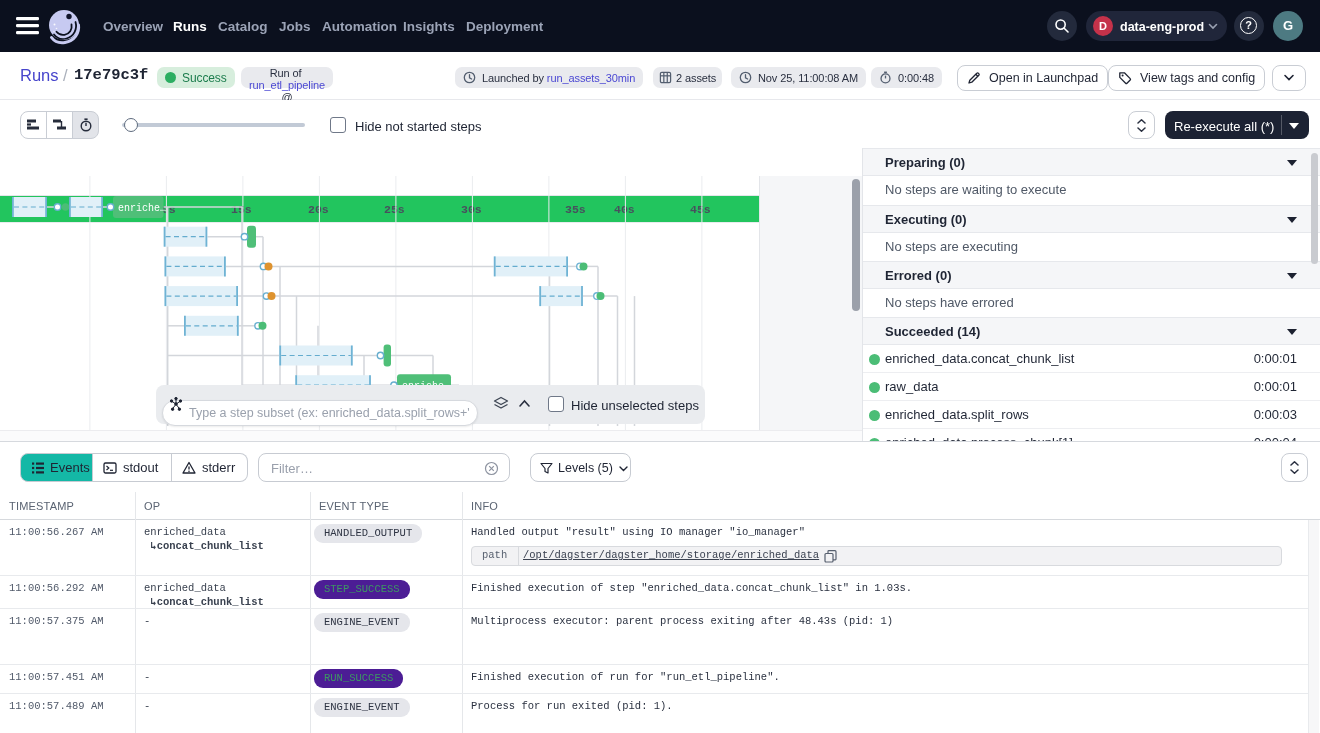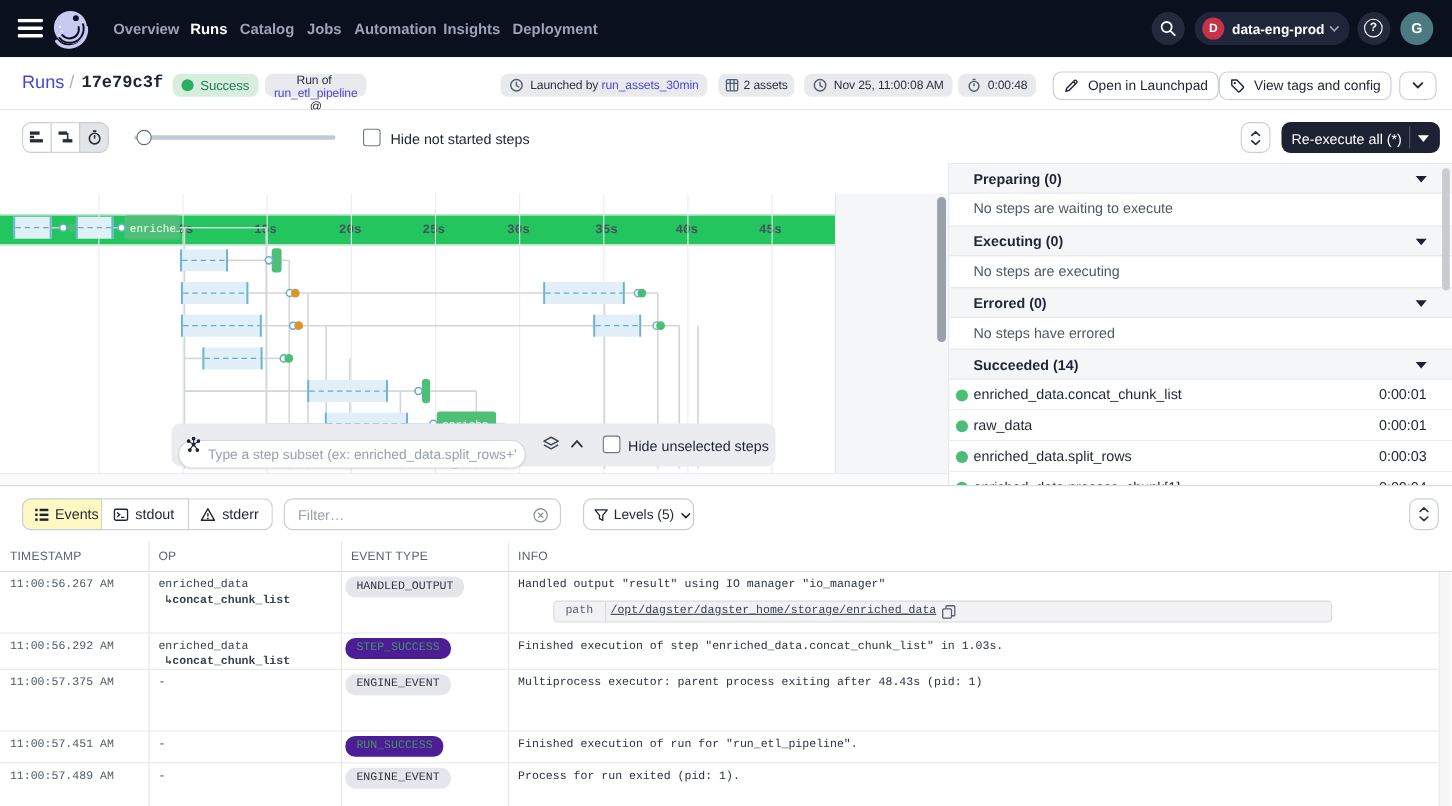--- a/index.html
+++ b/index.html
@@ -216,21 +216,21 @@
 </div>
 
 <div id="gantt">
   <div id="axis">
     <div class="axlab" style="left:81px;">5s</div>
     <div class="axlab" style="left:155px;">10s</div>
     <div class="axlab" style="left:231px;">15s</div>
     <div class="axlab" style="left:308px;">20s</div>
     <div class="axlab" style="left:384px;">25s</div>
     <div class="axlab" style="left:461px;">30s</div>
-    <div class="axlab" style="left:541px;">35s</div>
+    <div class="axlab" style="left:565px;">35s</div>
     <div class="axlab" style="left:614px;">40s</div>
     <div class="axlab" style="left:690px;">45s</div>
     <div class="axlab" style="left:767px;">50s</div>
     <div class="axlab" style="left:843px;">55s</div>
   </div>
 
   <svg class="abs" style="left:0; top:28px;" width="862" height="254" viewBox="0 0 862 254">
 
     <rect x="759.5" y="0" width="102.5" height="254" fill="#f5f6f8"></rect>
 
@@ -424,21 +424,21 @@
     <div class="pitem" style="top:281px; border-bottom:none;">
         <span class="pdot"></span>
         <span style="position:absolute; left:22px;">enriched_data.process_chunk[1]</span>
         <span class="pdur">0:00:04</span>
       </div>
     <div class="abs" style="left:448px; top:5px; width:7px; height:111px; border-radius:3.5px; background:#c9cbd0;"></div>
   </div>
 </div>
 
 <div id="events">
-  <div class="tab" style="left:20px; width:73px; border-radius:8px 0 0 8px; background:#fef9c3; padding-left:10px;">
+  <div class="tab" style="left:20px; width:73px; border-radius:8px 0 0 8px; background:#14b8a6; padding-left:10px;">
     <svg width="14" height="14" viewBox="0 0 14 14" style="margin-right:5px;">
         <g fill="#1f2433">
           <rect x="1" y="1.5" width="2.2" height="2.2"></rect>
           <rect x="1" y="5.9" width="2.2" height="2.2"></rect>
           <rect x="1" y="10.3" width="2.2" height="2.2"></rect>
           <rect x="5" y="1.5" width="8" height="2.2"></rect>
           <rect x="5" y="5.9" width="8" height="2.2"></rect>
           <rect x="5" y="10.3" width="8" height="2.2"></rect>
         </g>
       </svg>
@@ -491,21 +491,21 @@
   </div>
   <div class="colb" style="left:135px;"></div>
   <div class="colb" style="left:310px;"></div>
   <div class="colb" style="left:462px;"></div>
 
   <div class="erow" style="top:78px; height:56px;">
     <div class="ets">11:00:56.267 AM</div>
     <div class="eop">enriched_data<br>&nbsp;<b>↳concat_chunk_list</b></div>
     <div class="epill gray">HANDLED_OUTPUT</div>
     <div class="einfo">Handled output "result" using IO manager "io_manager"</div>
-    <div class="ebar" style="top:26px; width:708px;margin-left:32px;">
+    <div class="ebar" style="top:26px; width:811px;">
       <span style="position:absolute; left:10px; top:2px;">path</span>
       <div style="position:absolute; left:46px; top:0; width:1px; height:18px; background:#d8dade;"></div>
       <span style="position:absolute; left:51px; top:2px; color:#3a4150; text-decoration:underline;">/opt/dagster/dagster_home/storage/enriched_data</span>
       <svg style="position:absolute; left:352px; top:3px;" width="13" height="13" viewBox="0 0 13 13">
           <rect x="1" y="3.5" width="8" height="8.5" rx="1" fill="none" stroke="#565f6e" stroke-width="1.2"></rect>
           <path d="M4 3.5 L4 1.5 a0.8 0.8 0 0 1 0.8 -0.8 L11 0.7 a1 1 0 0 1 1 1 L12 9 a0.8 0.8 0 0 1 -0.8 0.8 L9 9.8" fill="none" stroke="#565f6e" stroke-width="1.2"></path>
         </svg>
     </div>
   </div>
   <div class="erow" style="top:134px; height:33px;">

